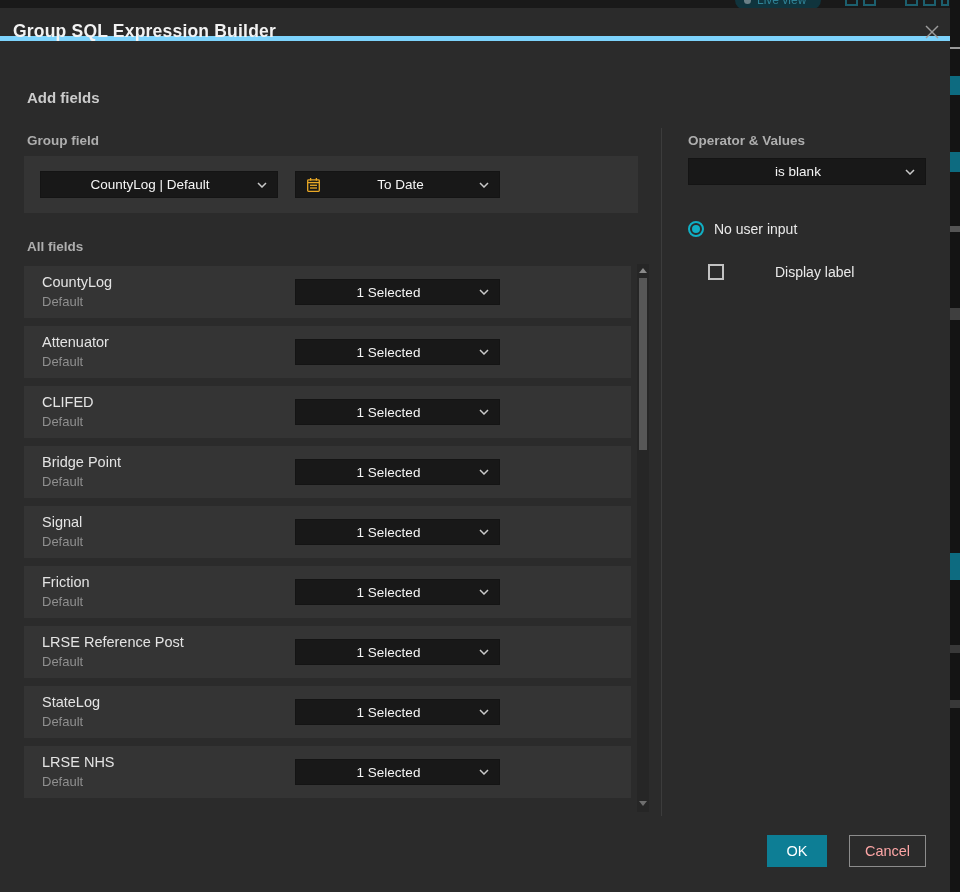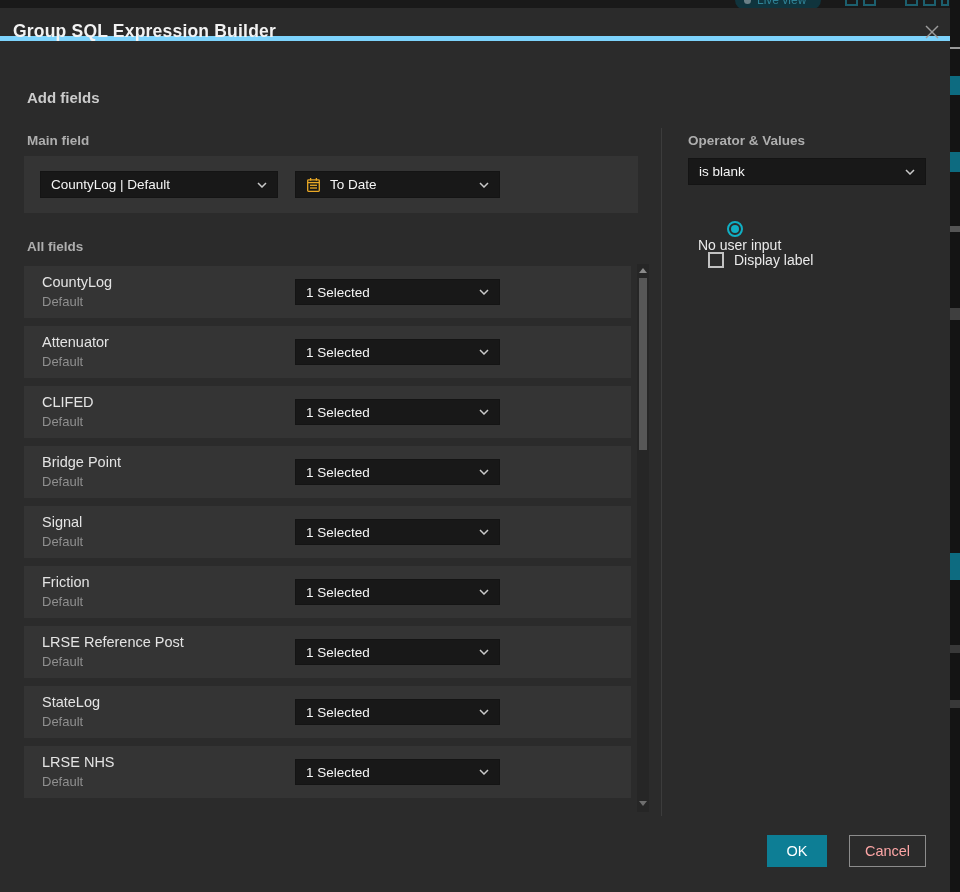--- a/index.html
+++ b/index.html
@@ -58,21 +58,21 @@
   }
   .sub-label {
     position:absolute; left:27px; font-size:13.5px; font-weight:700; color:#aeaeae;
   }
 
   
   .select {
     position:absolute; height:27px; background:#181818; border:1px solid #141414;
     display:flex; align-items:center; padding:0 10px; cursor:pointer;
   }
-  .select .val { font-size:13.5px; color:#f5f5f5; flex:1; white-space:nowrap; overflow:hidden; }
+  .select .val { font-size:13.5px; color:#f5f5f5; flex:1; white-space:nowrap; overflow:hidden;text-align:center; }
   .select .chev { flex:none; margin-left:8px; display:flex; }
   .select .chev svg { stroke:#c9c9c9; }
   .cal-icon { display:flex; margin-right:9px; flex:none; }
 
   
   .main-panel {
     position:absolute; left:24px; top:148px; width:614px; height:57px;
     background:#343434;
   }
 
@@ -106,22 +106,22 @@
 
   .vdivider {
     position:absolute; left:661px; top:120px; width:1px; height:688px; background:#3c3c3c;
   }
 
   
   .op-select { left:688px; top:150px; width:238px; }
   .radio-row, .check-row {
     position:absolute; display:flex; align-items:center; cursor:pointer;
   }
-  .radio-row { left:688px; top:213px;flex-direction:column; }
-  .check-row { left:708px; top:244px; }
+  .radio-row { left:688px; top:213px; }
+  .check-row { left:708px; top:256px;gap:41px; }
   .radio-outer {
     width:16px; height:16px; border-radius:50%;
     border:2px solid var(--radio-teal,#10afc4);
     display:flex; align-items:center; justify-content:center; flex:none;
   }
   .radio-inner {
     width:8px; height:8px; border-radius:50%; background:var(--radio-teal,#10afc4);
   }
   .checkbox {
     width:16px; height:16px; border:2px solid #c2c2c2; background:transparent; flex:none;
@@ -176,21 +176,21 @@
     <div class="close-btn">
       <svg width="16" height="16" viewBox="0 0 16 16" fill="none" stroke-width="1.4">
         <line x1="2" y1="2" x2="14" y2="14"></line>
           <line x1="14" y1="2" x2="2" y2="14"></line>
       </svg>
     </div>
   </div>
 
   <h2 class="section" style="top:81px">Add fields</h2>
 
-  <div class="sub-label" style="top:125px">Main field</div>
+  <div class="sub-label" style="top:125px">Group field</div>
 
   <div class="main-panel">
     <div class="select" style="left:16px;top:15px;width:238px">
       <span class="val">CountyLog | Default</span>
       <span class="chev">
         <svg width="10" height="6" viewBox="0 0 10 6" fill="none" stroke-width="1.5">
             <path d="M1 1 L5 5 L9 1"></path>
           </svg>
       </span>
     </div>

